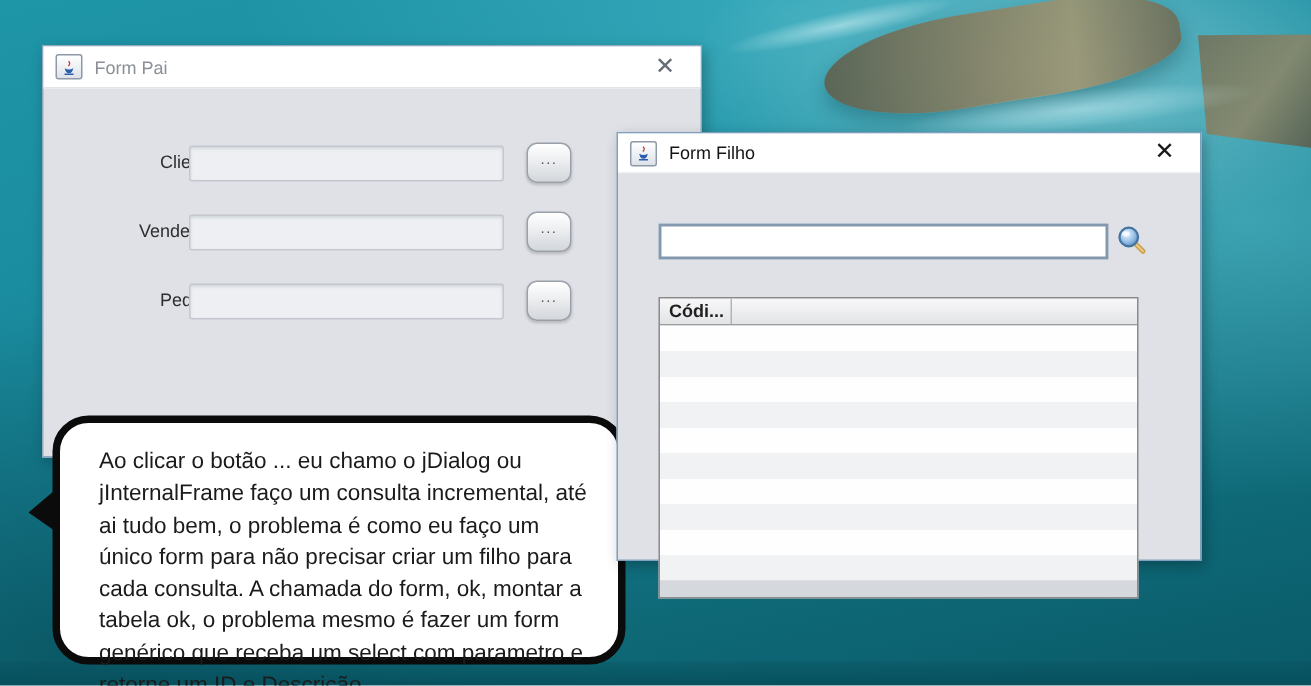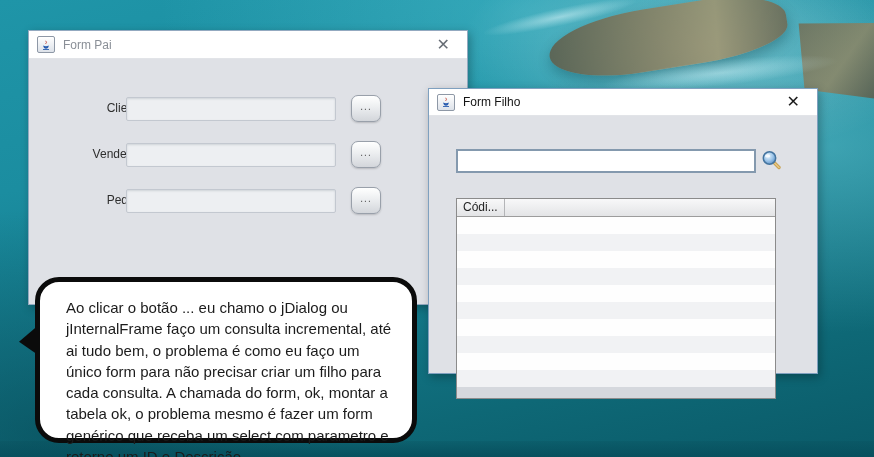--- a/index.html
+++ b/index.html
@@ -79,33 +79,33 @@
   }
   .dots-btn {
     position:absolute; left:322px; top:0px; width:30px; height:27px;
     border:1px solid #99a0aa; border-radius:7px;
     background:linear-gradient(#ffffff 0%, #eceef0 45%, #d3d6db 100%);
     font-size:10px; letter-spacing:1px; color:#555; line-height:22px;
     text-align:center; box-shadow:0 1px 2px rgba(0,0,0,.18); cursor:default;
   }
 
   
-  #form-filho { left:428px; top:88px; width:390px; height:286px; border-color:#7fa0bf; }
+  #form-filho { left:411px; top:88px; width:390px; height:286px; border-color:#7fa0bf; }
   #form-filho .title-text { color:#141414; }
   #form-filho .close-x { color:#1a1a1a; }
   .search-field {
     position:absolute; left:27px; top:60px; width:300px; height:24px;
     background:#ffffff; border:2px solid #8499ae; font-size:12px;
     padding:0 5px; color:#222;
   }
   .magnifier { position:absolute; left:331px; top:60px; width:23px; height:23px; cursor:default; }
 
   .scrollpane {
     position:absolute; left:27px; top:109px; width:320px; height:201px;
-    border:1px solid #8b8b8b; background:#d5d8dd; overflow:hidden;
+    border:1px solid #8b8b8b; background:#d5d8dd; overflow:hidden;font-weight:bold;
   }
   .thead { display:flex; height:18px; background:linear-gradient(#f8f8f9, #e3e4e6); border-bottom:1px solid #9c9c9c; }
   .th { font-size:12px; color:#1f1f1f; line-height:17px; padding-left:6px; }
   .th-codigo { width:48px; border-right:1px solid #b4b5b8; }
   .th-descricao { flex:1; padding-left:8px; }
   .tbody { height:170px; }
   .trow { height:17px; background:#fefefe; }
   .trow.alt { background:#f1f2f4; }
   .table-filler { height:12px; background:#d5d8dd; }
 

